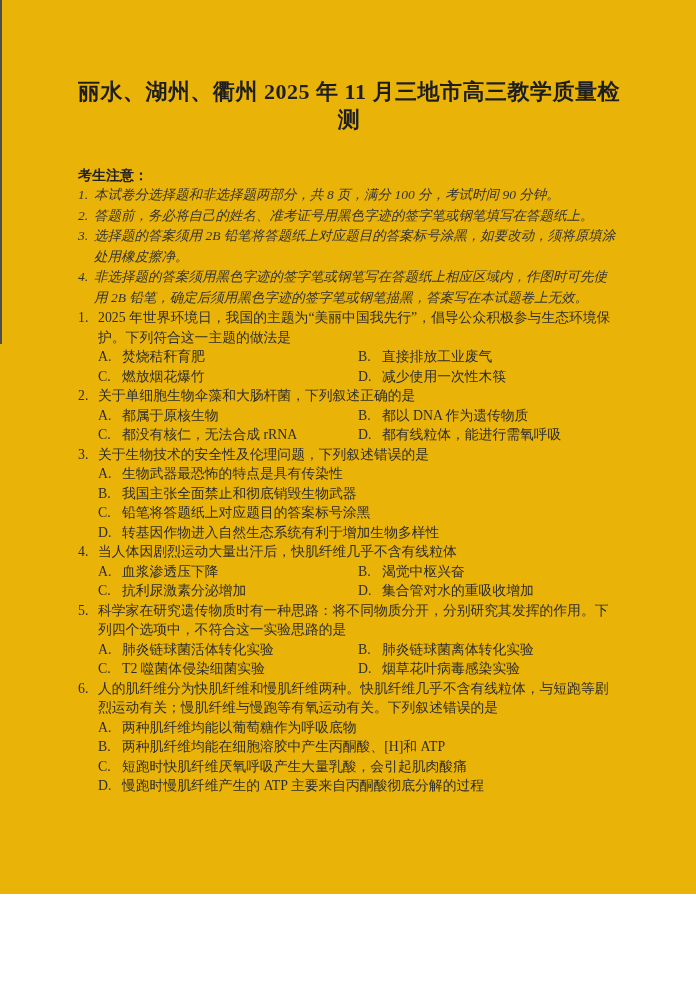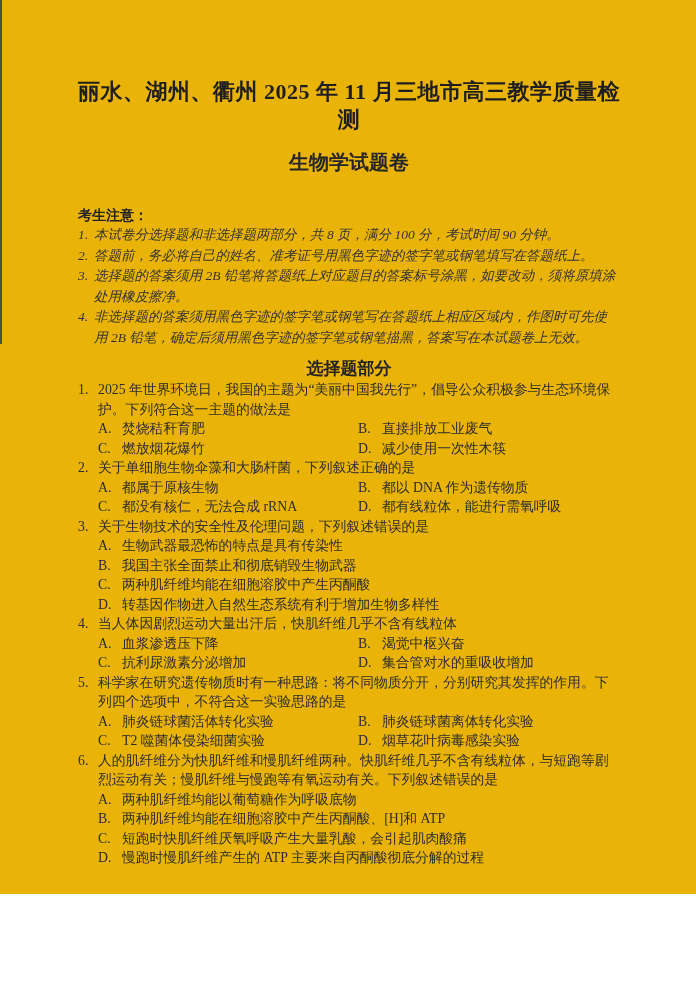--- a/index.html
+++ b/index.html
@@ -102,42 +102,40 @@
   }
 </style>
 </head>
 <body>
 
 <div class="page">
   <div class="artifact-line"></div>
   <div class="content">
 
     <h1 class="title">丽水、湖州、衢州 2025 年 11 月三地市高三教学质量检测</h1>
-    <h2 class="subtitle">生物学试题卷</h2>
 
     <div class="notice-heading">考生注意：</div>
 
     <div class="notice-item">
       <span class="notice-num">1.</span>
       <span class="notice-text">本试卷分选择题和非选择题两部分，共 8 页，满分 100 分，考试时间 90 分钟。</span>
     </div>
     <div class="notice-item">
       <span class="notice-num">2.</span>
       <span class="notice-text">答题前，务必将自己的姓名、准考证号用黑色字迹的签字笔或钢笔填写在答题纸上。</span>
     </div>
     <div class="notice-item">
       <span class="notice-num">3.</span>
       <span class="notice-text">选择题的答案须用 2B 铅笔将答题纸上对应题目的答案标号涂黑，如要改动，须将原填涂处用橡皮擦净。</span>
     </div>
     <div class="notice-item">
       <span class="notice-num">4.</span>
       <span class="notice-text">非选择题的答案须用黑色字迹的签字笔或钢笔写在答题纸上相应区域内，作图时可先使用 2B 铅笔，确定后须用黑色字迹的签字笔或钢笔描黑，答案写在本试题卷上无效。</span>
     </div>
 
-    <div class="part-title">选择题部分</div>
 
 
     <div class="question">
       <div class="q-head">
         <span class="q-num">1.</span>
         <span class="q-stem">2025 年世界环境日，我国的主题为“美丽中国我先行”，倡导公众积极参与生态环境保护。下列符合这一主题的做法是</span>
       </div>
       <div class="options two-col">
         <div class="option">
             <span class="opt-label">A.</span>
@@ -192,21 +190,21 @@
         <div class="option">
             <span class="opt-label">A.</span>
             <span class="opt-text">生物武器最恐怖的特点是具有传染性</span>
           </div>
         <div class="option">
             <span class="opt-label">B.</span>
             <span class="opt-text">我国主张全面禁止和彻底销毁生物武器</span>
           </div>
         <div class="option">
             <span class="opt-label">C.</span>
-            <span class="opt-text">两种肌纤维均能在细胞溶胶中产生丙酮酸</span>
+            <span class="opt-text">铅笔将答题纸上对应题目的答案标号涂黑</span>
           </div>
         <div class="option">
             <span class="opt-label">D.</span>
             <span class="opt-text">转基因作物进入自然生态系统有利于增加生物多样性</span>
           </div>
       </div>
     </div>
 
     <div class="question">
       <div class="q-head">

